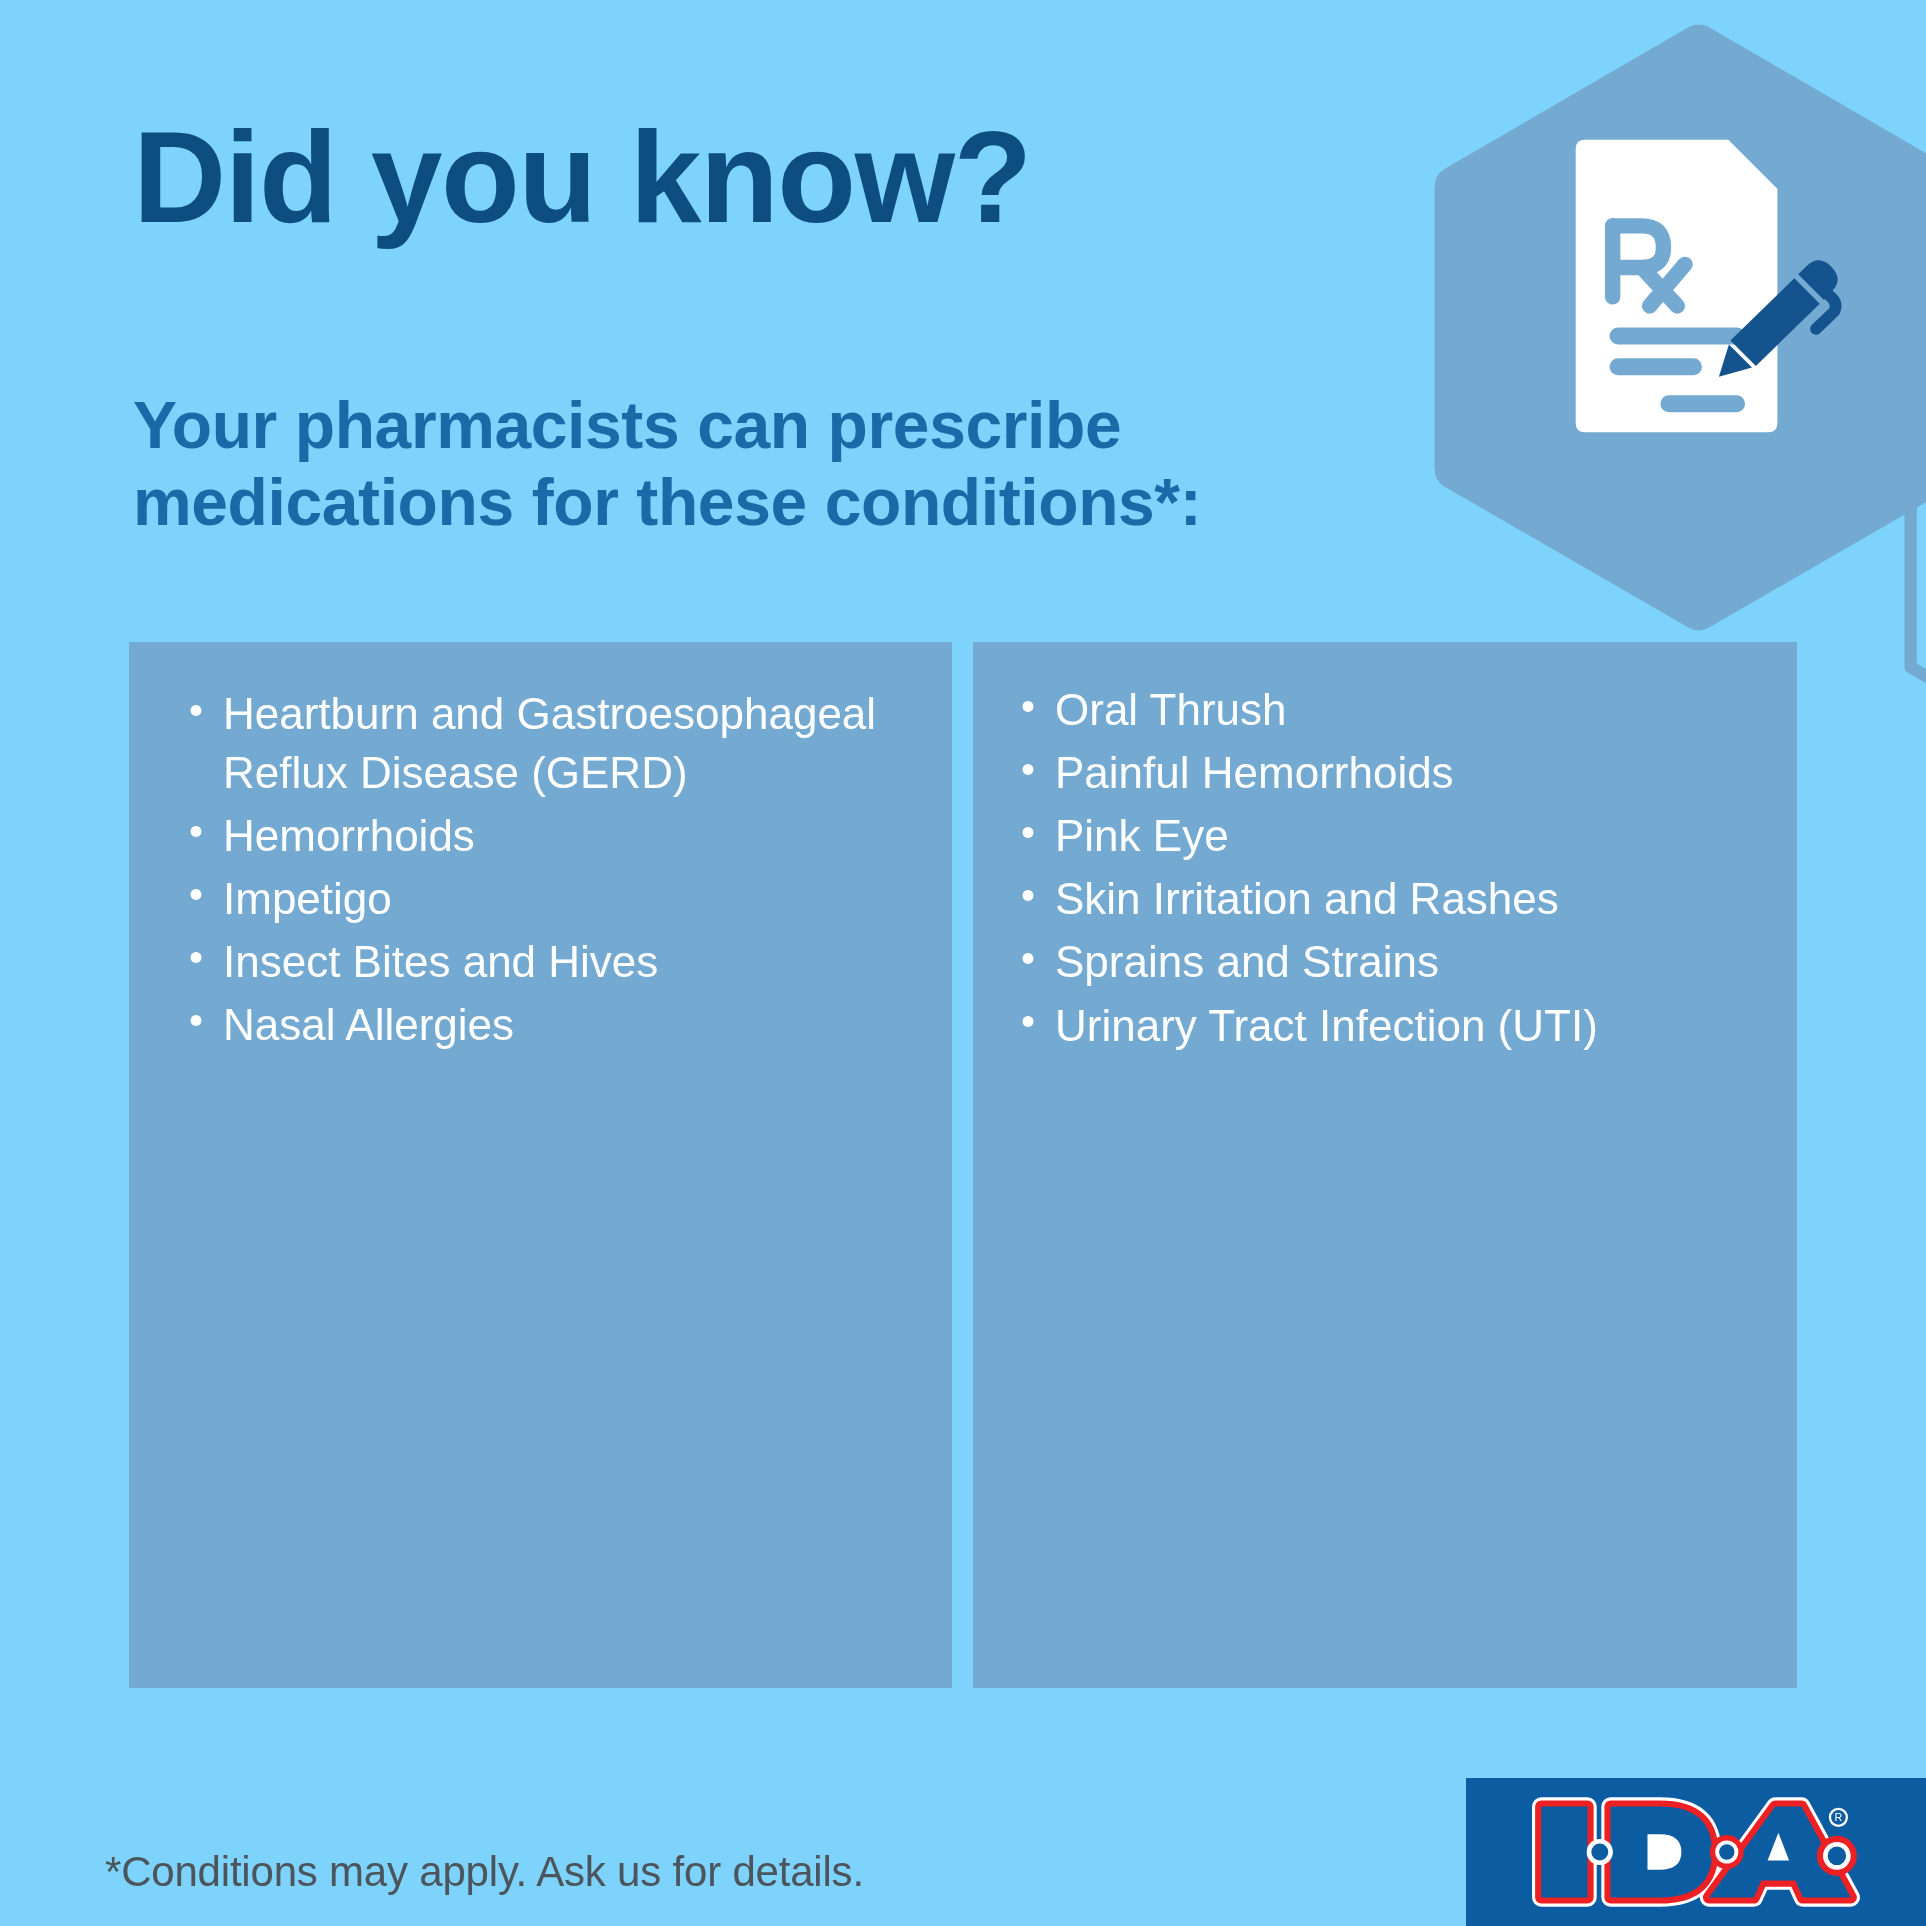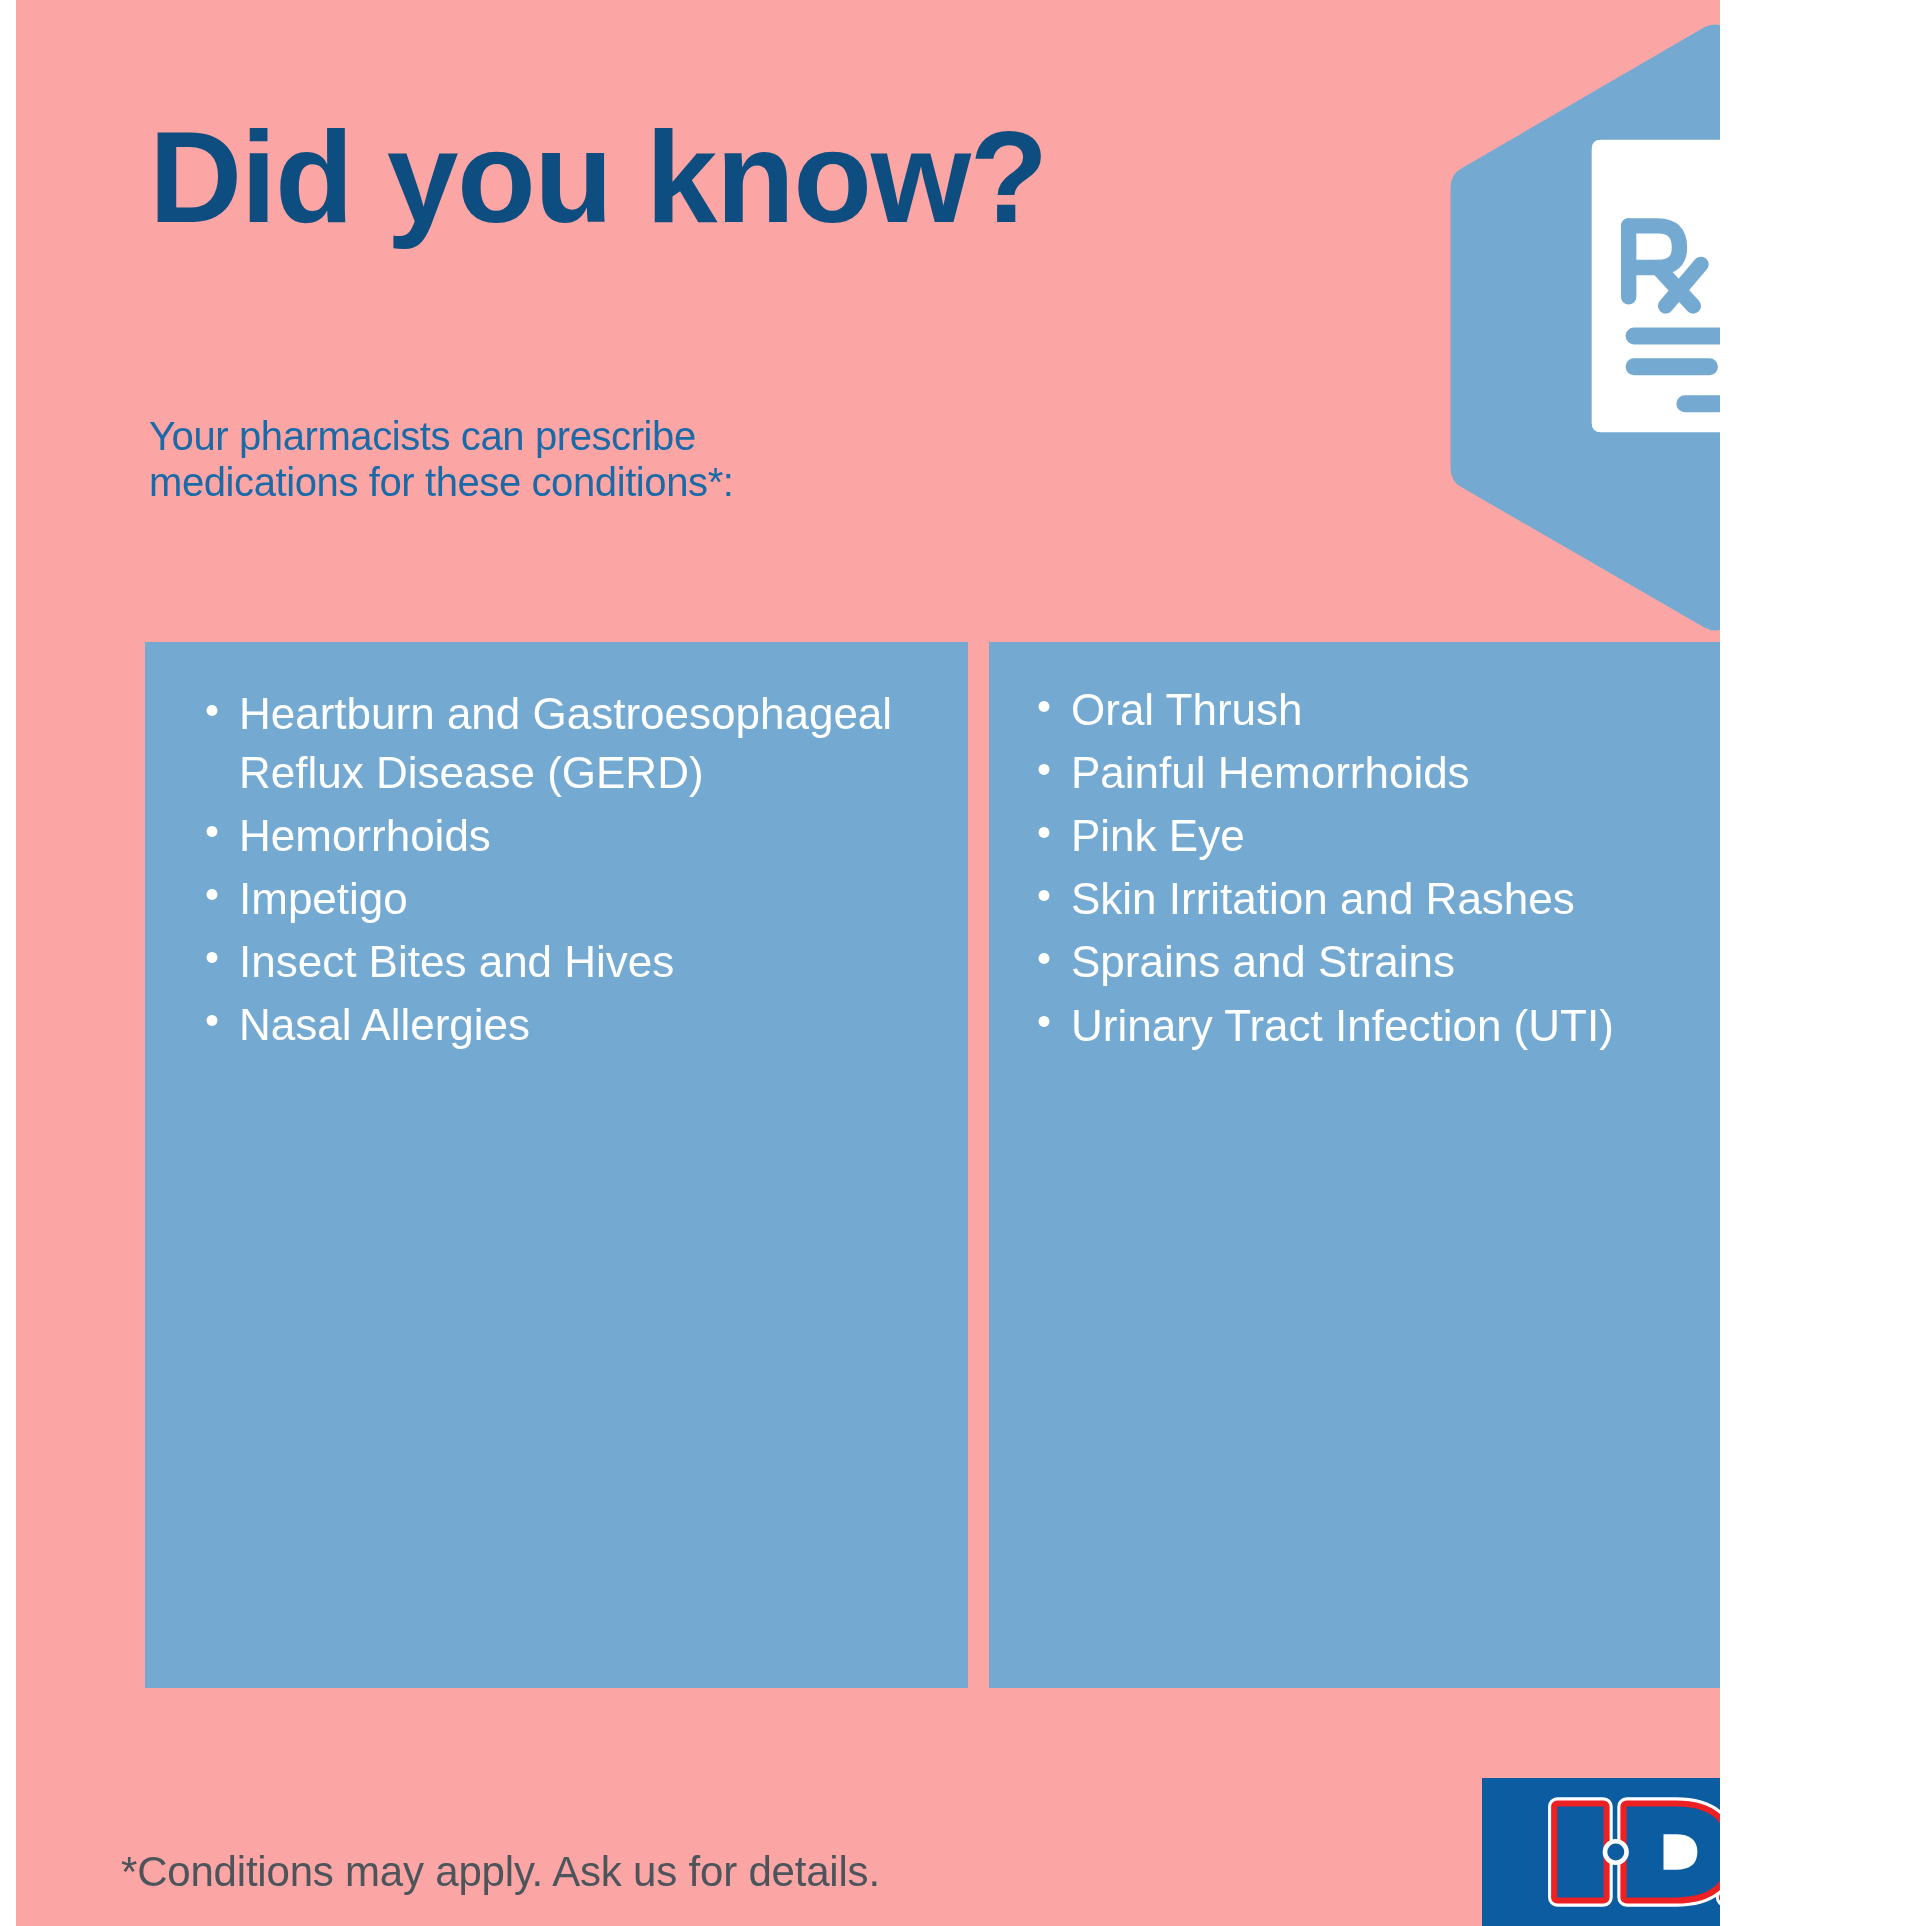--- a/index.html
+++ b/index.html
@@ -2,26 +2,25 @@
 <html style="font-size:12.3px"><head>
 <meta charset="utf-8">
 <style>
   html, body {
     margin: 0;
     padding: 0;
     background: #ffffff;
   }
   #poster {
     position: relative;
-    width: 1704px;
+    width: 1926px;
     height: 1926px;
-    background: #fca5a5;
+    background: #7dd3fc;
     overflow: hidden;
     font-family: "Liberation Sans", sans-serif;
-    margin-left: 16px;
   }
 
   
   .hex-layer {
     position: absolute;
     top: 0;
     left: 0;
     width: 1926px;
     height: 1926px;
     pointer-events: none;
@@ -44,24 +43,24 @@
     color: #0e4d7f;
     font-size: 129px;
     font-weight: bold;
     letter-spacing: -1.5px;
     line-height: 1;
     white-space: nowrap;
   }
   .subhead {
     position: absolute;
     left: 133px;
-    top: 413px;
+    top: 387px;
     color: #1a6aa8;
-    font-size: 40px;
-    font-weight: normal;
+    font-size: 66px;
+    font-weight: bold;
     line-height: 1.16;
     letter-spacing: -0.4px;
     width: 1156px;
   }
 
   
   .panel {
     position: absolute;
     top: 642px;
     height: 1046px;

